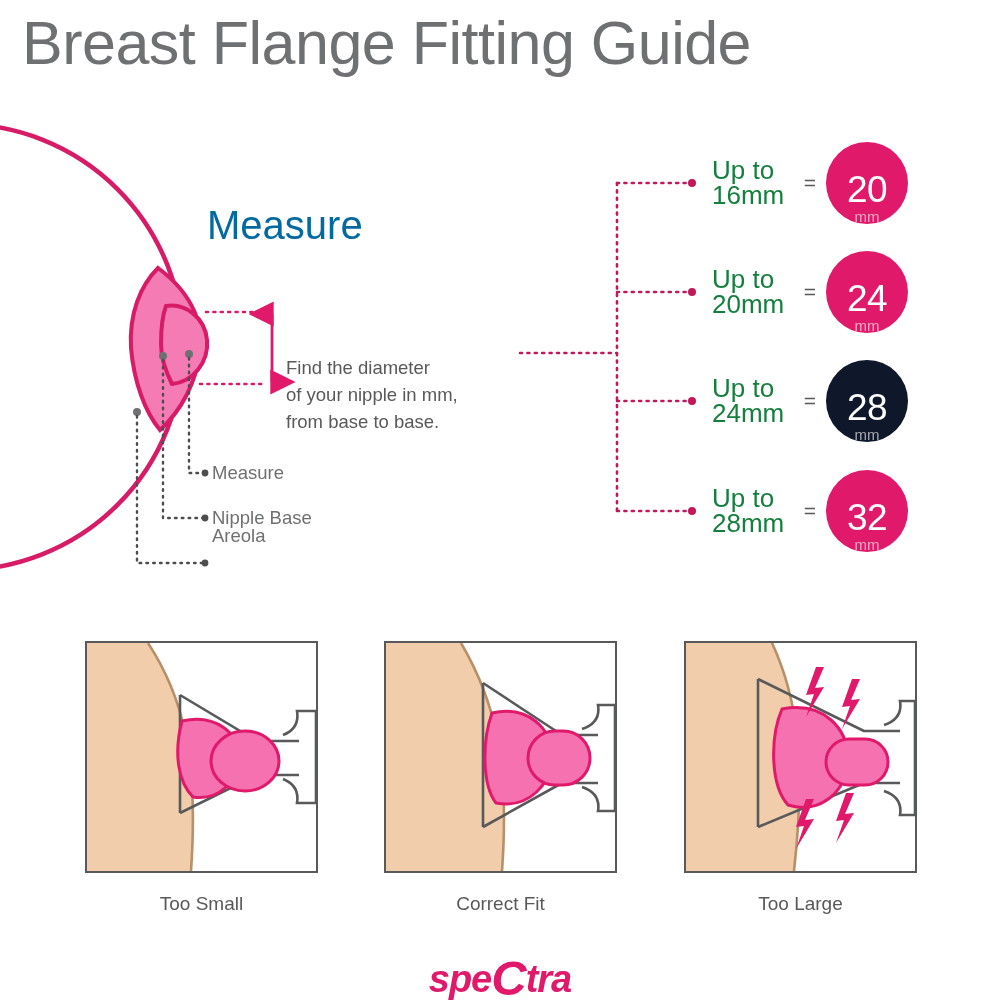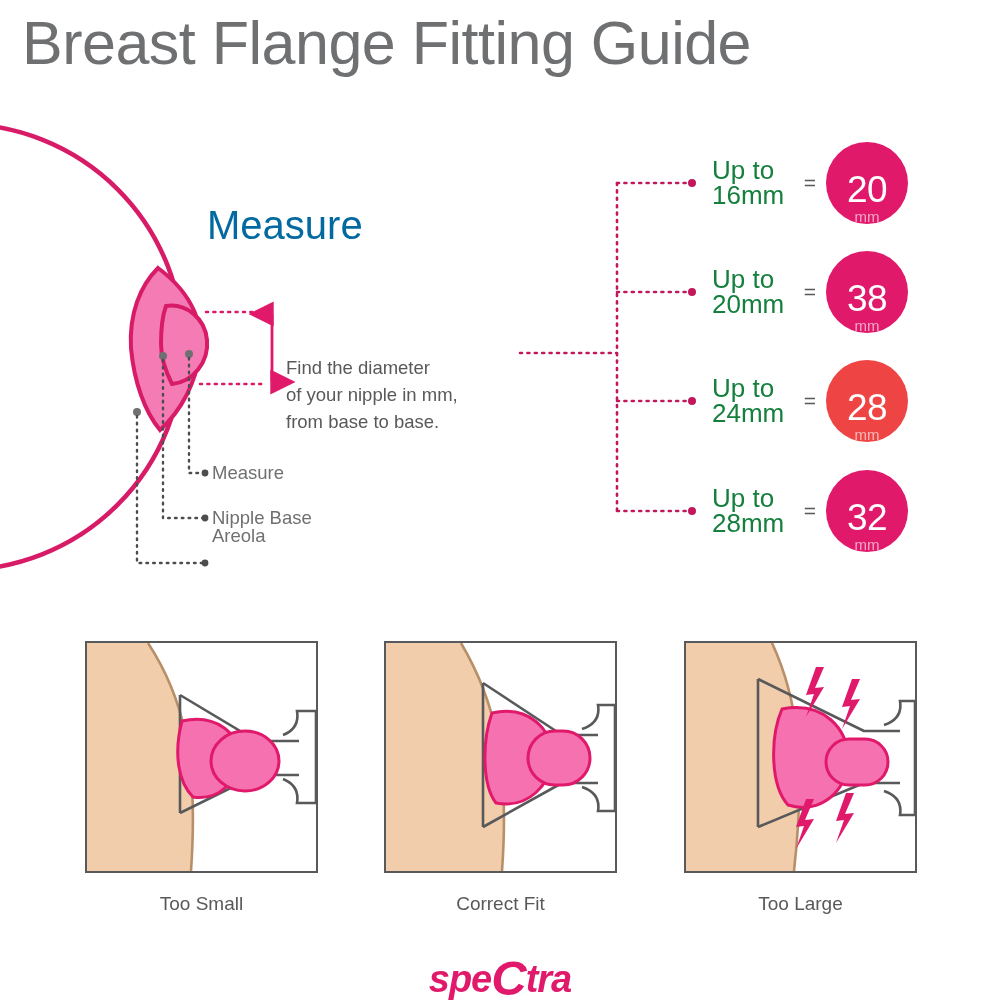--- a/index.html
+++ b/index.html
@@ -211,30 +211,30 @@
       <span class="num">20</span>
       <span class="unit">mm</span>
     </div>
   </div>
 
   <div class="size-row" style="top:251px">
     <div class="range">Up to
 20mm</div>
     <div class="eq">=</div>
     <div class="bubble" style="background:#e1196b">
-      <span class="num">38</span>
+      <span class="num">24</span>
       <span class="unit">mm</span>
     </div>
   </div>
 
   <div class="size-row" style="top:360px">
     <div class="range">Up to
 24mm</div>
     <div class="eq">=</div>
-    <div class="bubble" style="background:#ef4444">
+    <div class="bubble" style="background:#0f172a">
       <span class="num">28</span>
       <span class="unit">mm</span>
     </div>
   </div>
 
   <div class="size-row" style="top:470px">
     <div class="range">Up to
 28mm</div>
     <div class="eq">=</div>
     <div class="bubble" style="background:#e1196b">

